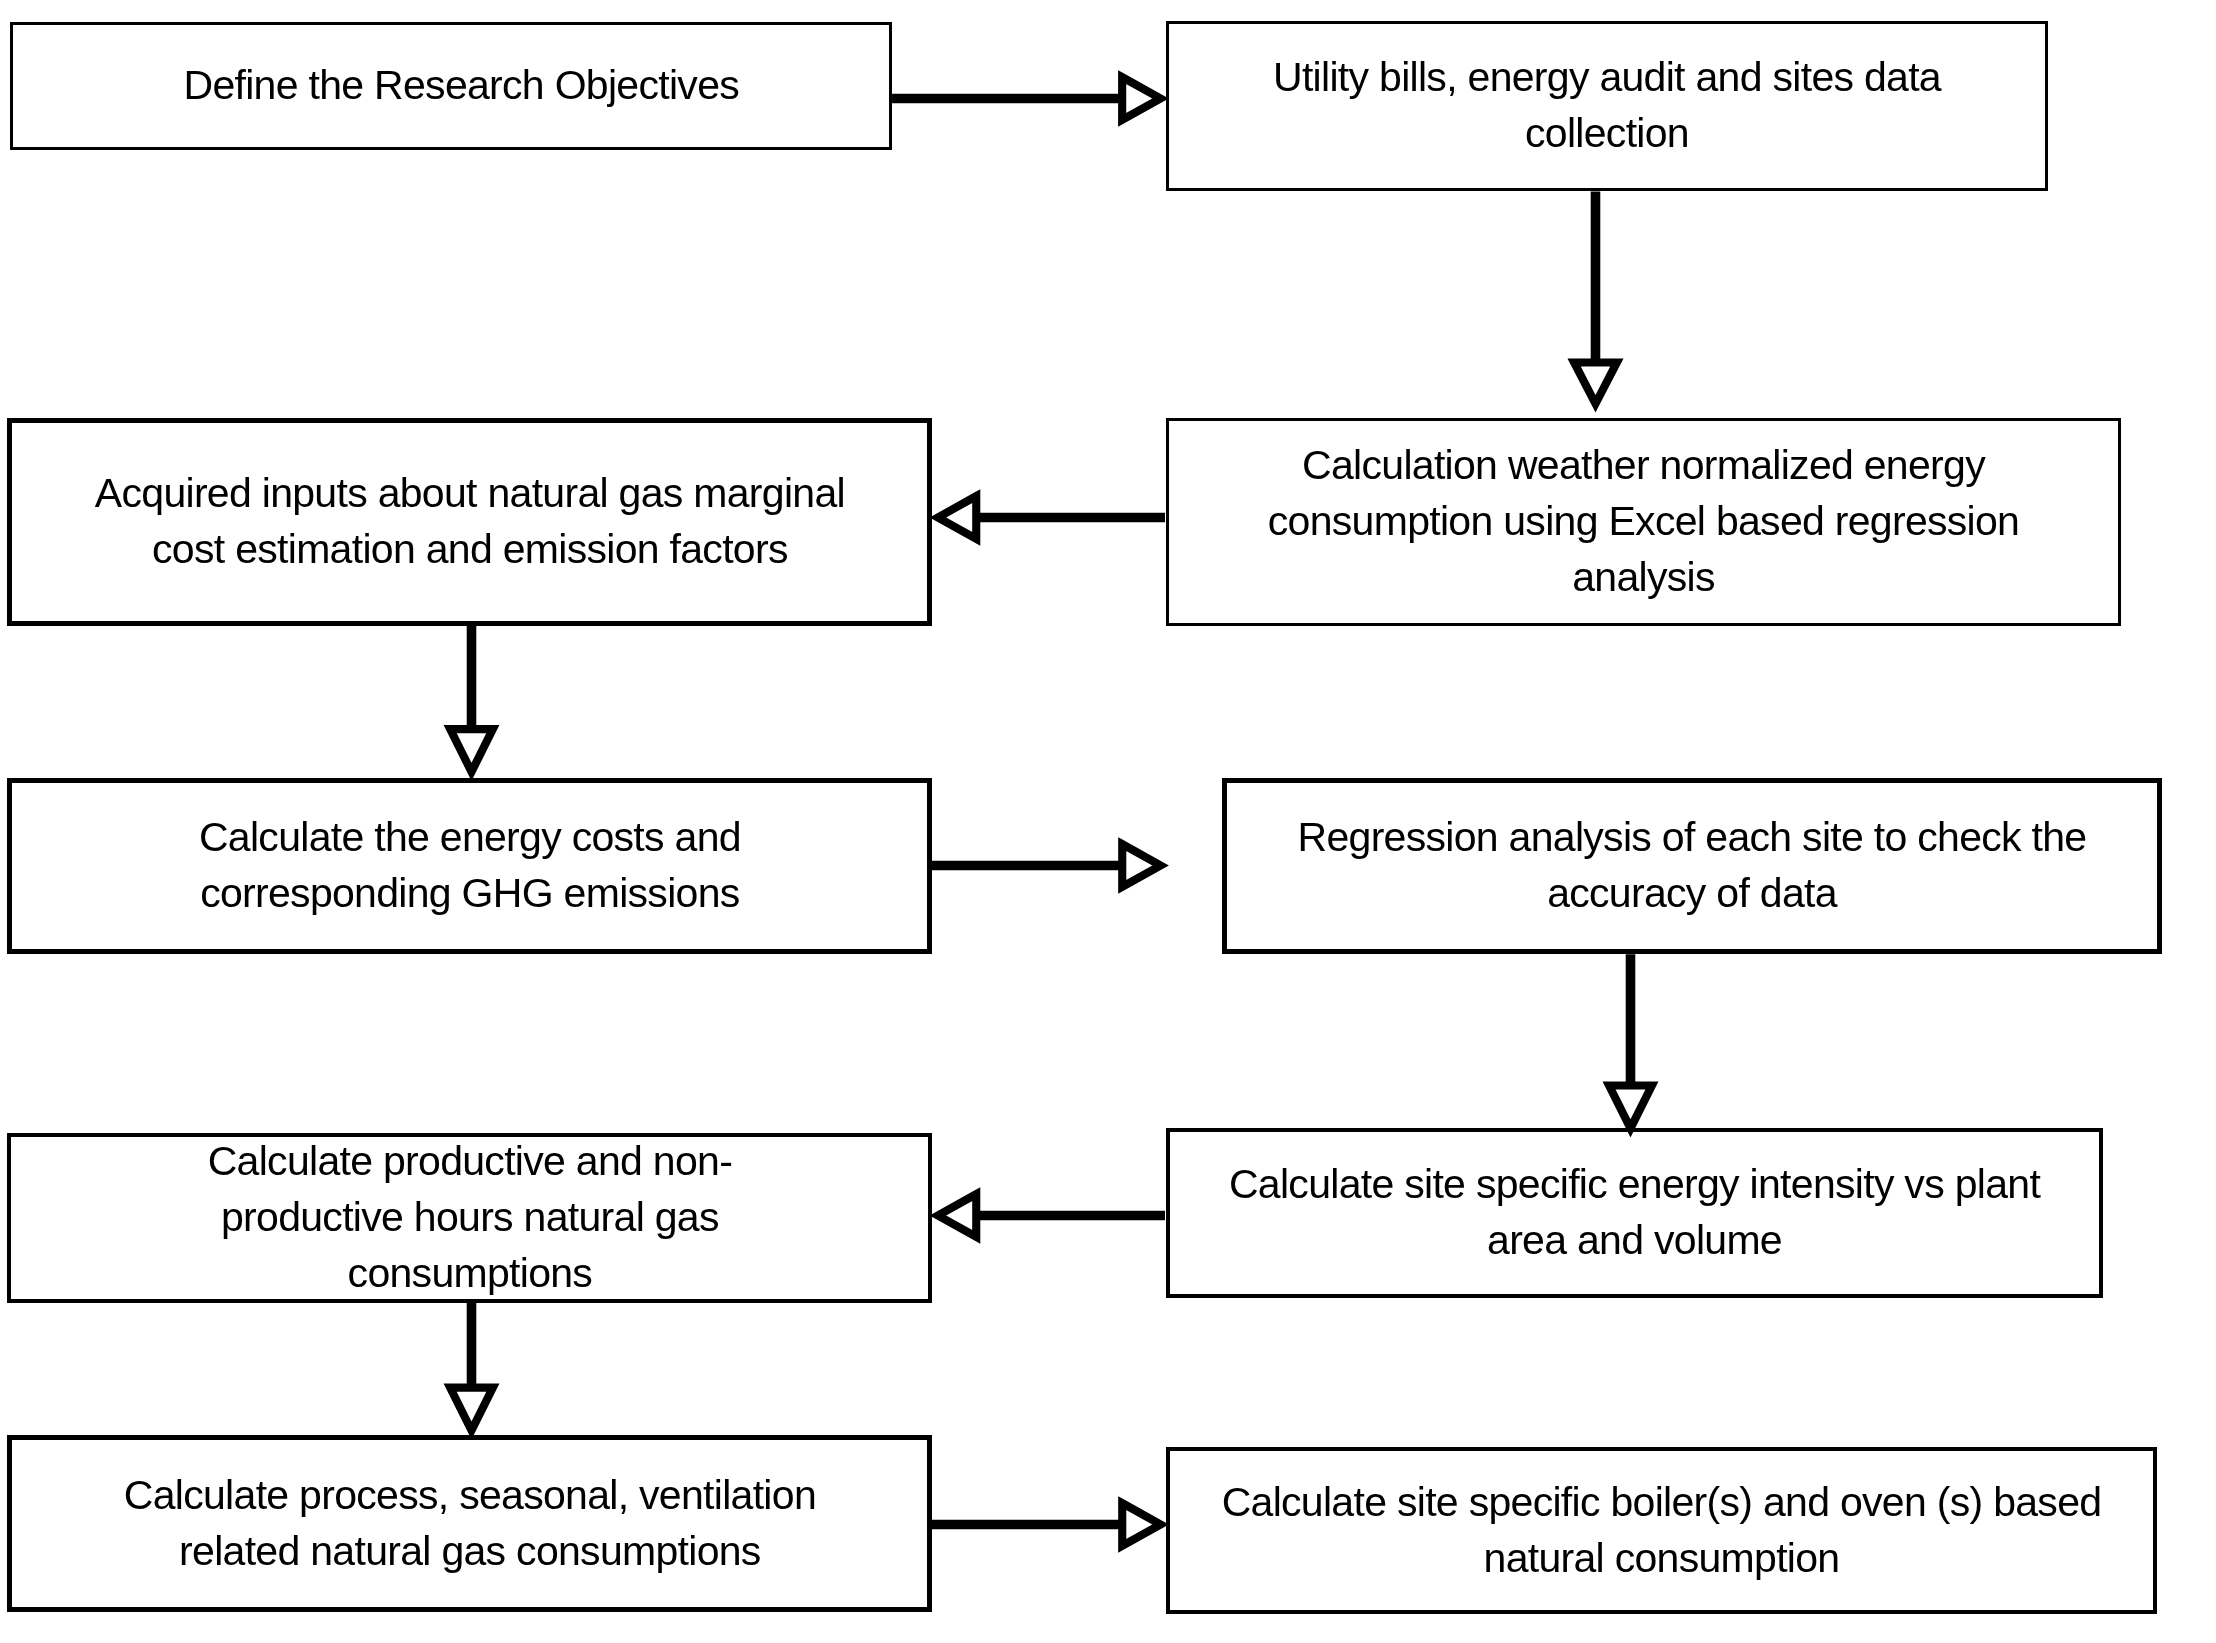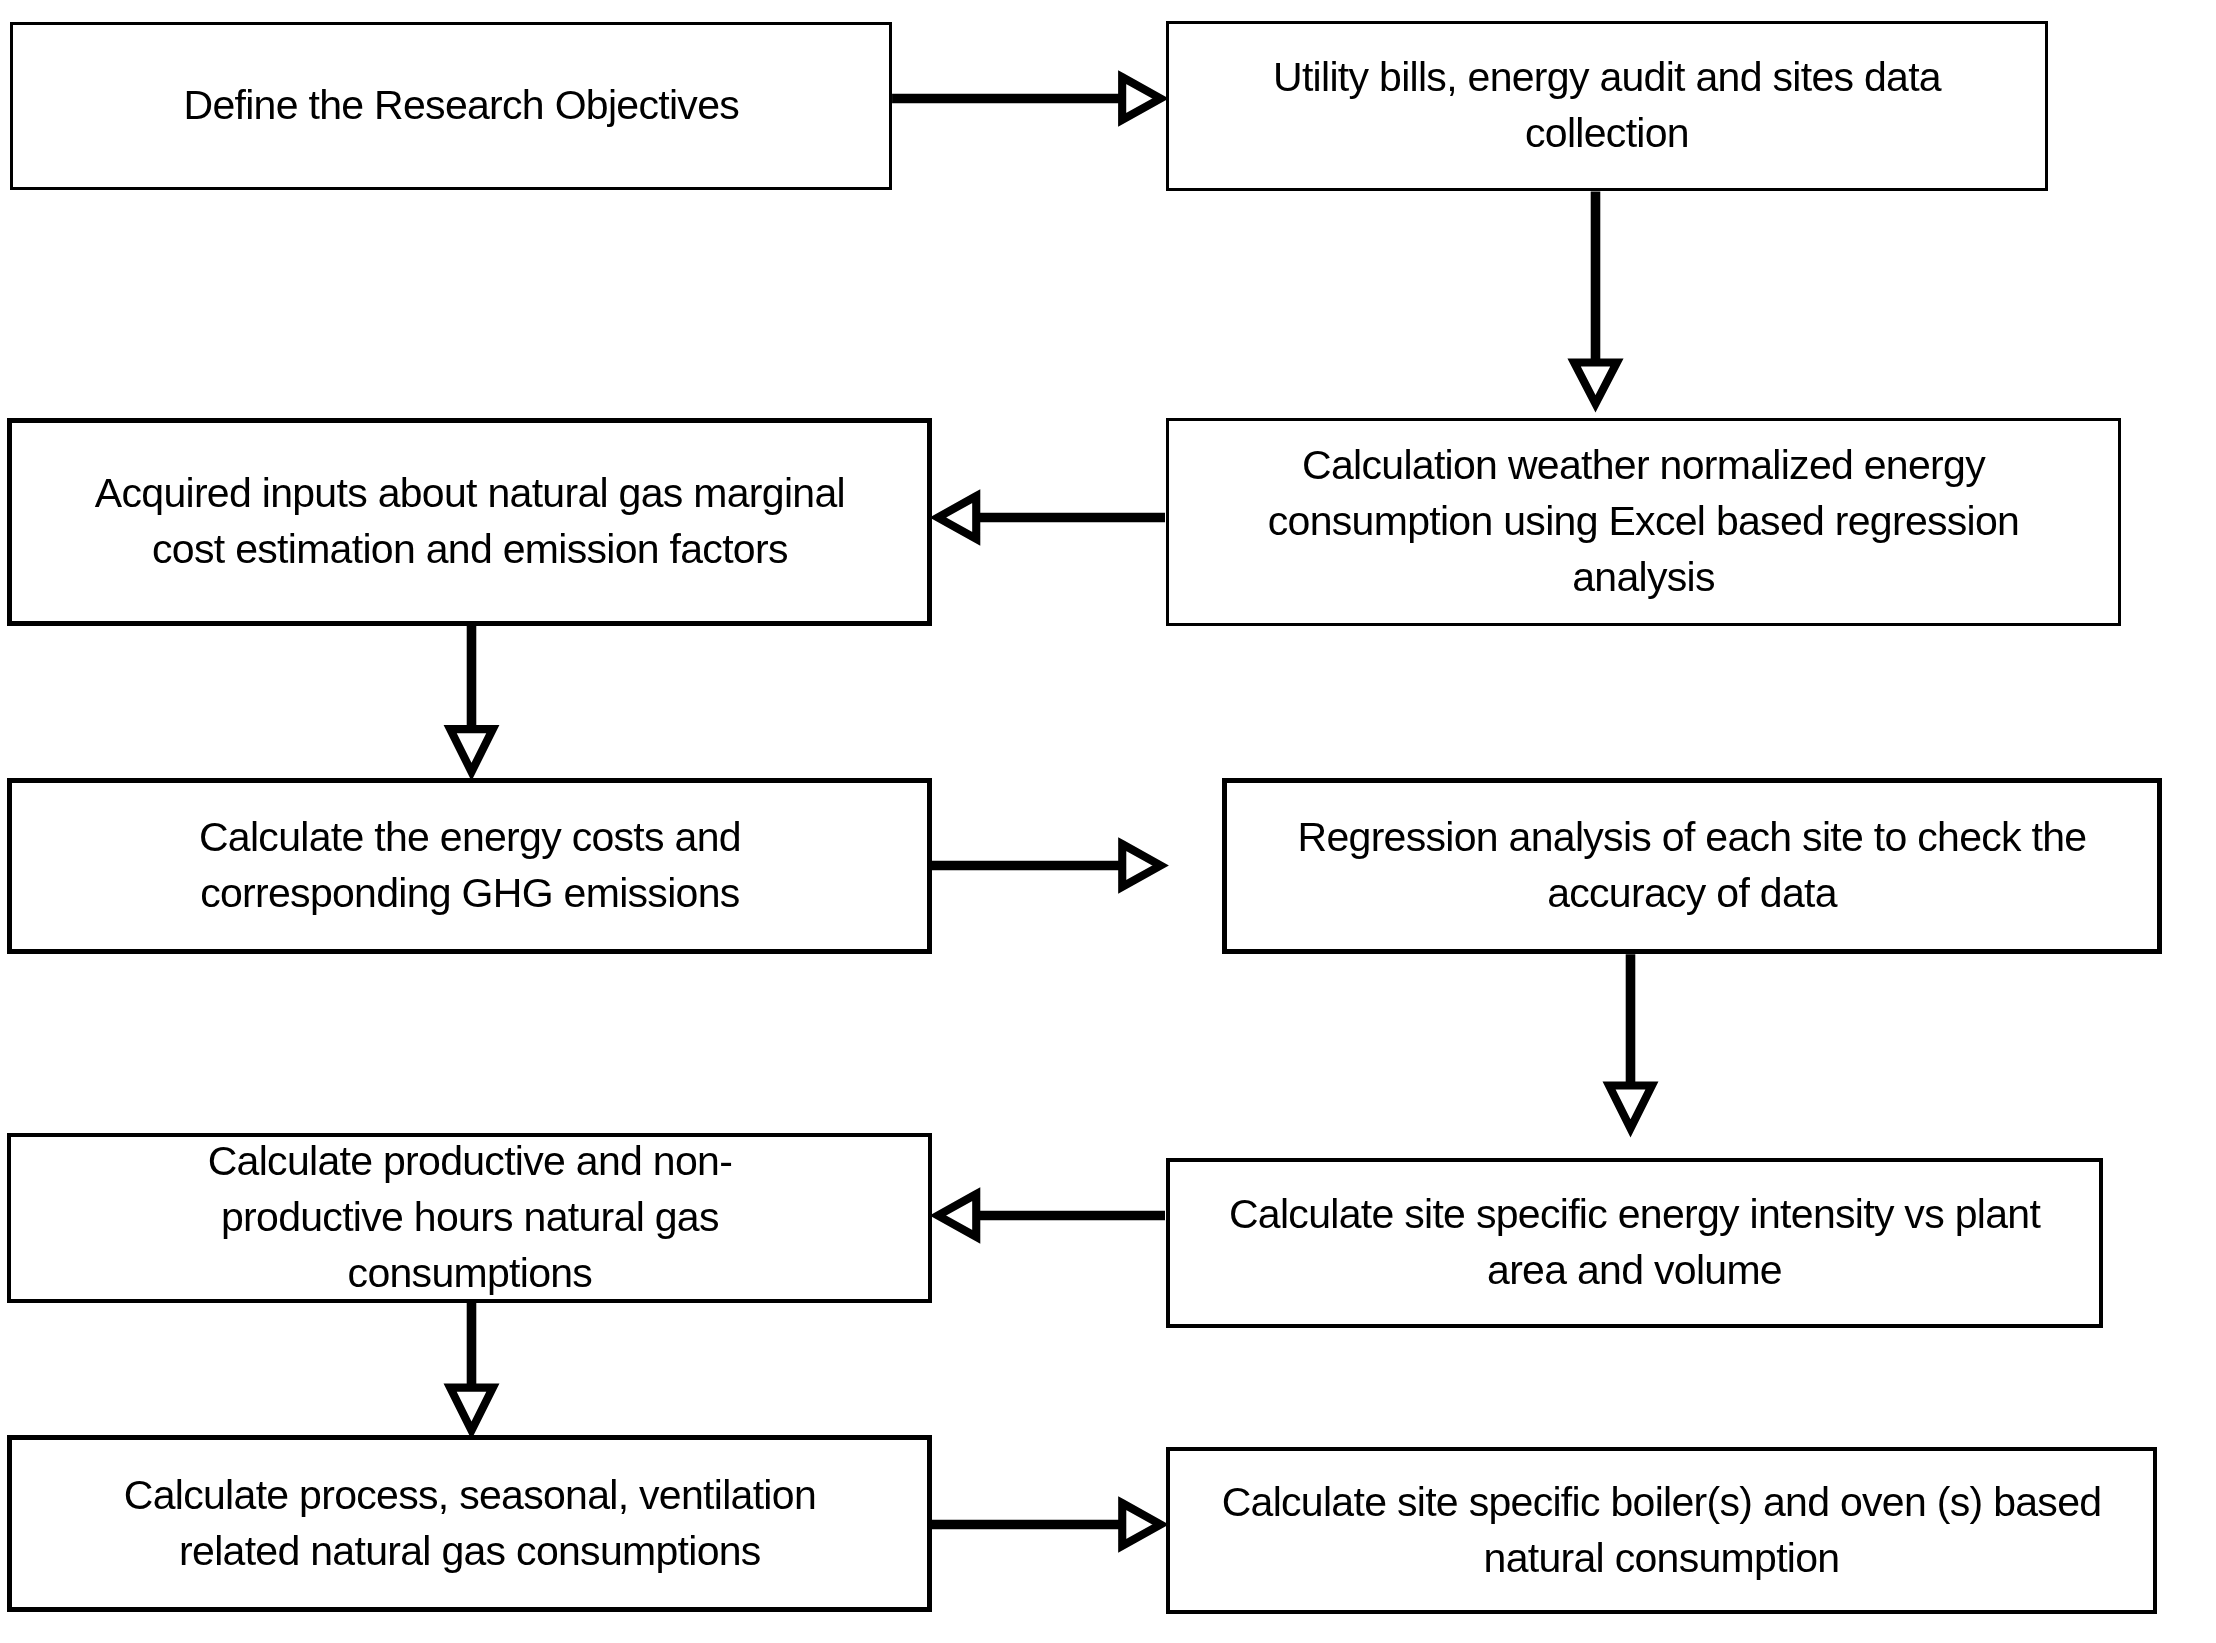--- a/index.html
+++ b/index.html
@@ -36,27 +36,27 @@
   }
   .connector line { stroke: #000000; stroke-width: 13; }
   .connector polygon {
     fill: #ffffff;
     stroke: #000000;
     stroke-width: 11;
     stroke-linejoin: miter;
   }
 
   
-  #box-a { left: 10.3px;   top: 22px;   width: 882px; height: 168px; border-width: 3px; padding-left: 20px; }
+  #box-a { left: 10.3px;   top: 22px;   width: 882px; height: 128px; border-width: 3px; padding-left: 20px; }
   #box-b { left: 1166px; top: 20.7px;   width: 882px; height: 170px; border-width: 3px; padding: 0 18px; }
   #box-c { left: 1166px; top: 418px;  width: 955px; height: 208px; border-width: 3.7px; padding: 0 29.6px; }
   #box-d { left: 7.4px;   top: 418px;  width: 925px; height: 208px; border-width: 5.9px; padding: 0 48px; align-items: center; }
   #box-e { left: 7.4px;   top: 778px; width: 925px; height: 176px; border-width: 5.2px; padding: 0 85px; }
   #box-f { left: 1222px; top: 778px; width: 940px; height: 176px; border-width: 5.2px; padding: 0 70px; }
-  #box-g { left: 1166px; top: 1158px; width: 937px; height: 170px; border-width: 4.4px; padding: 0 33px; }
+  #box-g { left: 1166px; top: 1128px; width: 937px; height: 170px; border-width: 4.4px; padding: 0 33px; }
   #box-h { left: 7.4px;   top: 1133px; width: 925px; height: 170px; border-width: 4.4px; padding: 0 133px; }
   #box-i { left: 7.4px;   top: 1435px; width: 925px; height: 177px; border-width: 5.2px; padding: 0 107px; }
   #box-j { left: 1166px; top: 1447px; width: 991px; height: 167px; border-width: 4.4px; padding: 0 33px; }
 </style>
 </head>
 <body>
 
 <div class="canvas">
 
   <div class="box" id="box-a">

